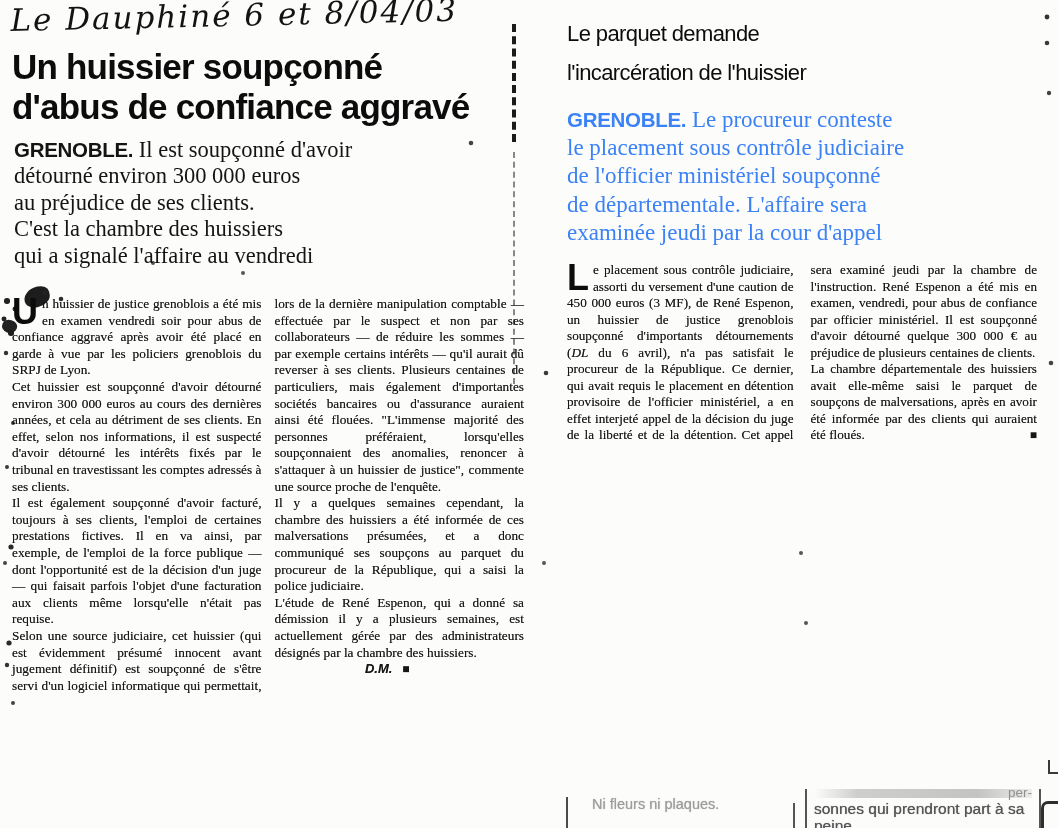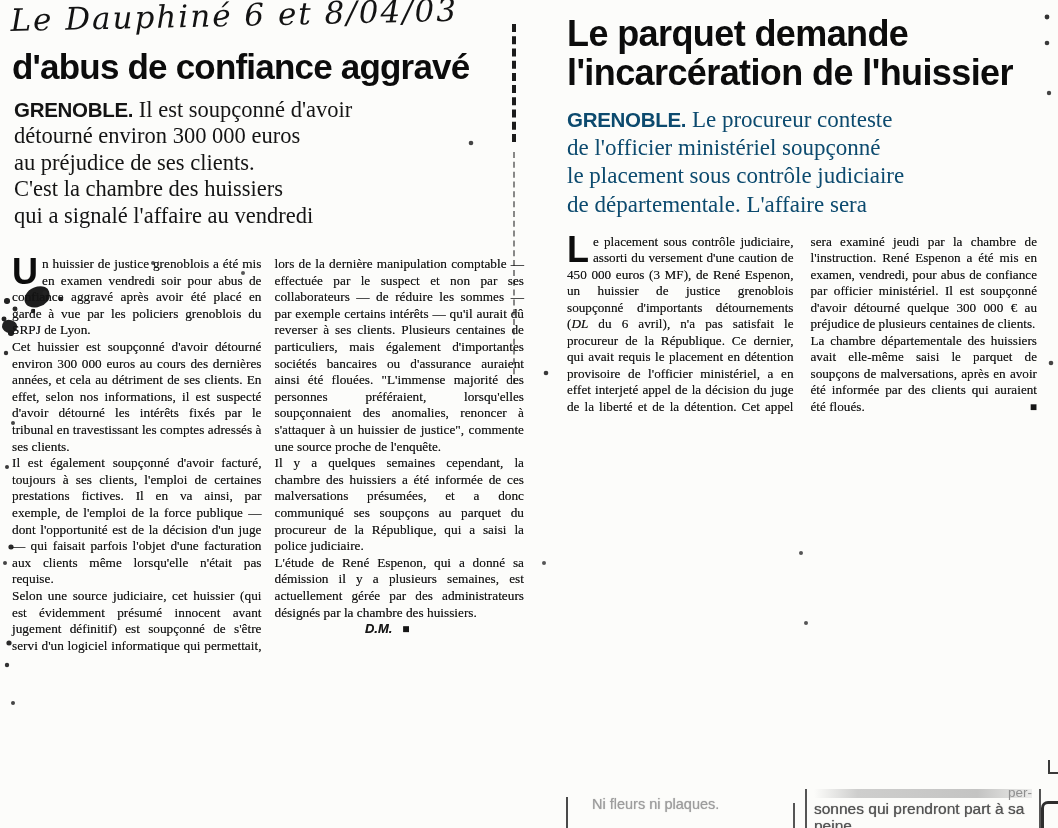--- a/index.html
+++ b/index.html
@@ -37,25 +37,25 @@
     float:left;font-family:"Liberation Sans",sans-serif;font-weight:700;
     font-size:36px;line-height:29px;padding-right:4px;margin-top:1px;color:#0c0c0c;
     text-shadow:none;
   }
   .byline{text-align:center;font-family:"Liberation Sans",sans-serif;
     font-weight:700;font-style:italic;font-size:13px;padding-right:24px;}
   .sq{font-style:normal;font-size:12px;letter-spacing:0;padding-left:10px;}
   
   .article-right{position:absolute;left:567px;top:14px;width:470px;}
   .headline-r{
-    font-family:"Liberation Sans",sans-serif;font-weight:700;
-    font-size:36px;line-height:39px;letter-spacing:-0.6px;color:#0c0c0c;margin:0;
+    font-family:"Liberation Sans",sans-serif;font-weight:400;
+    font-size:22px;line-height:39px;letter-spacing:-0.6px;color:#0c0c0c;margin:0;
   }
   .headline-r span{display:block;}
-  .standfirst-r{margin:14px 0 0 0;font-size:23px;line-height:28.2px;color:#0c4a6e;}
+  .standfirst-r{margin:14px 0 0 0;font-size:23px;line-height:28.2px;color:#3b82f6;}
   .body-cols-r{
     margin-top:15px;height:220px;
     column-count:2;column-gap:17px;
     font-size:13.2px;line-height:16.5px;text-align:justify;
     text-shadow:0 0 0.4px rgba(0,0,0,0.55);
     hyphens:auto;
   }
   .body-cols-r p{margin:0;}
   .endsq{float:right;font-size:12px;text-shadow:none;}
   
@@ -105,20 +105,21 @@
 <div class="handwriting">Le Dauphiné 6 et 8/04/03</div>
 
 <div class="fold-line"></div>
 <div class="fold-line2"></div>
 <div class="blob1"></div>
 <div class="blob2"></div>
 <div class="specks"></div>
 
 <section class="article-left">
   <h1 class="headline">
+    <span>Un huissier soupçonné</span>
     <span>d'abus de confiance aggravé</span>
   </h1>
   <p class="standfirst">
     <span class="loc">GRENOBLE.</span>
     <span>Il est soupçonné d'avoir</span>
     <span class="sline">détourné environ 300 000 euros</span>
     <span class="sline">au préjudice de ses clients.</span>
     <span class="sline">C'est la chambre des huissiers</span>
     <span class="sline">qui a signalé l'affaire au vendredi</span>
   </p>
@@ -134,23 +135,24 @@
 </section>
 
 <section class="article-right">
   <h1 class="headline-r">
     <span>Le parquet demande</span>
     <span>l'incarcération de l'huissier</span>
   </h1>
   <p class="standfirst-r">
     <span class="loc">GRENOBLE.</span>
     <span>Le procureur conteste</span>
+    <span class="sline">le placement sous contrôle judiciaire</span>
     <span class="sline">de l'officier ministériel soupçonné</span>
-    <span class="sline">le placement sous contrôle judiciaire</span>
     <span class="sline">de départementale. L'affaire sera</span>
+    <span class="sline">examinée jeudi par la cour d'appel</span>
   </p>
   <div class="body-cols-r">
     <p><span class="dropcap">L</span><span>e placement sous contrôle judiciaire, assorti du versement d'une caution de 450 000 euros (3 MF), de René Espenon, un huissier de justice grenoblois soupçonné d'importants détournements (</span><i>DL</i><span> du 6 avril), n'a pas satisfait le procureur de la République. Ce dernier, qui avait requis le placement en détention provisoire de l'officier ministériel, a en effet interjeté appel de la décision du juge de la liberté et de la détention. Cet appel sera examiné jeudi par la chambre de l'instruction. René Espenon a été mis en examen, vendredi, pour abus de confiance par officier ministériel. Il est soupçonné d'avoir détourné quelque 300 000 € au préjudice de plusieurs centaines de clients.</span></p>
     <p><span>La chambre départementale des huissiers avait elle-même saisi le parquet de soupçons de malversations, après en avoir été informée par des clients qui auraient été floués.</span><span class="endsq">■</span></p>
   </div>
 </section>
 
 <div class="frag-a">
   <div class="l1">Ni fleurs ni plaques.</div>
   <div class="l2">Condoléances sur registre</div>

